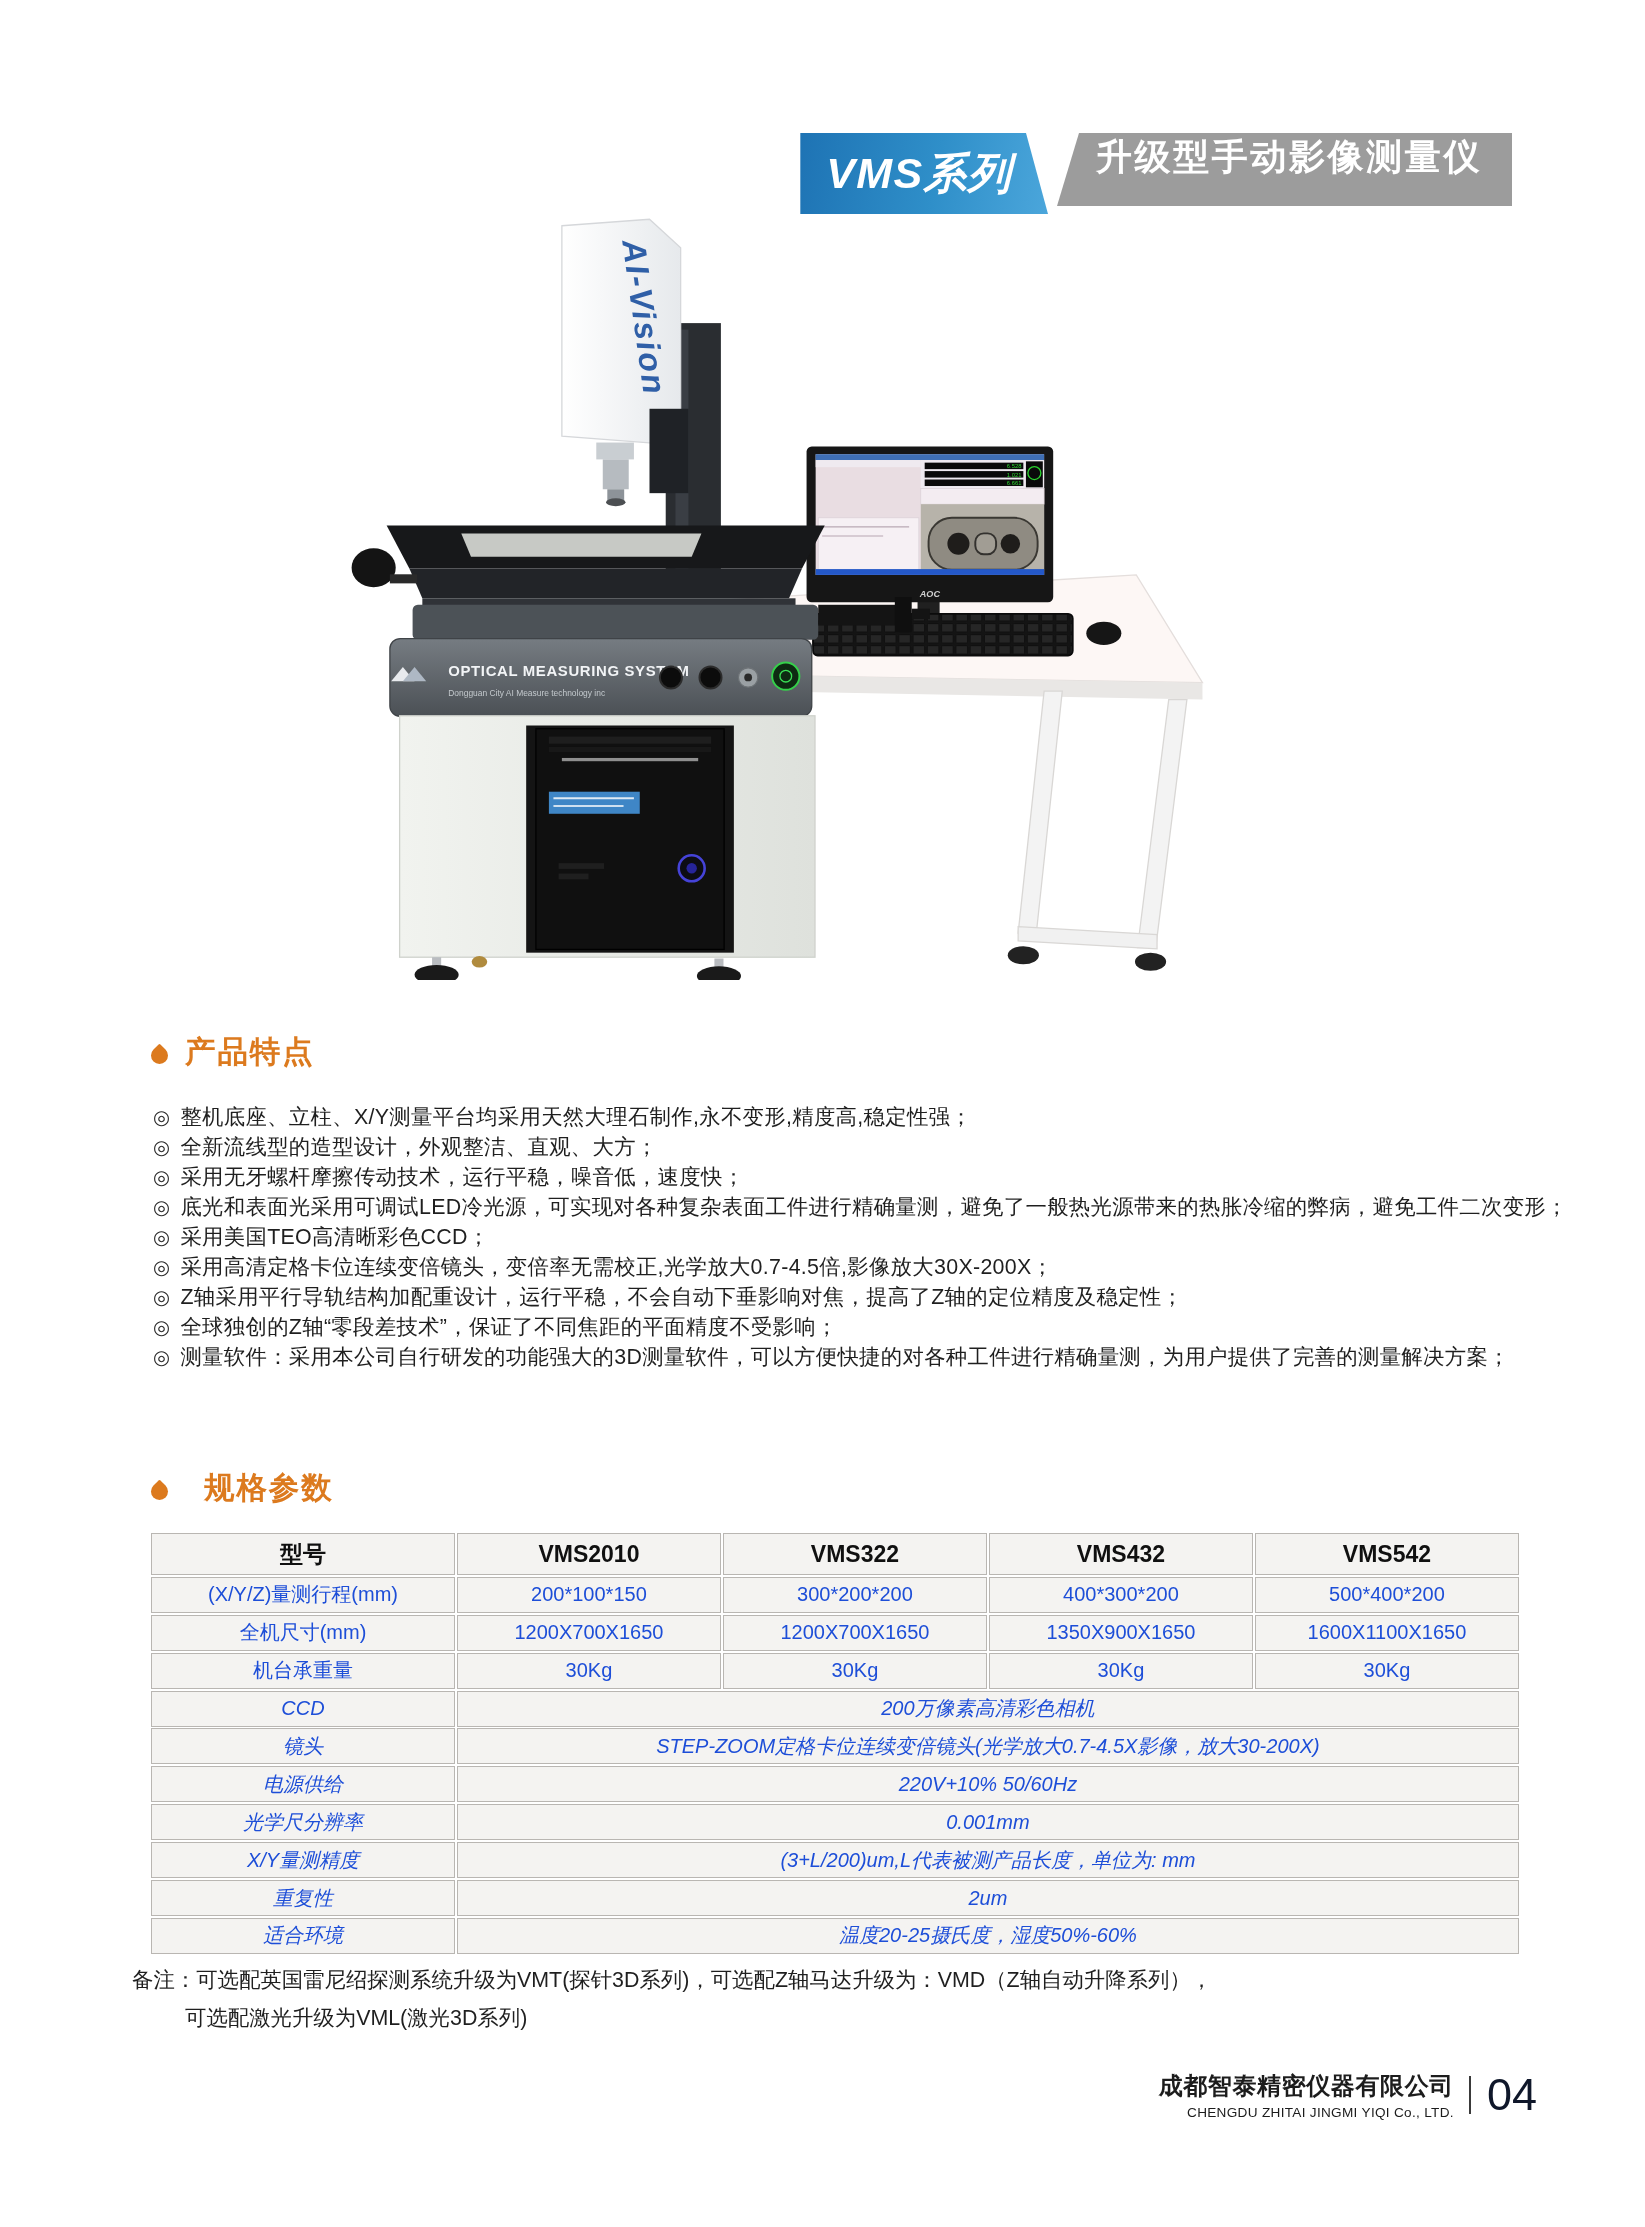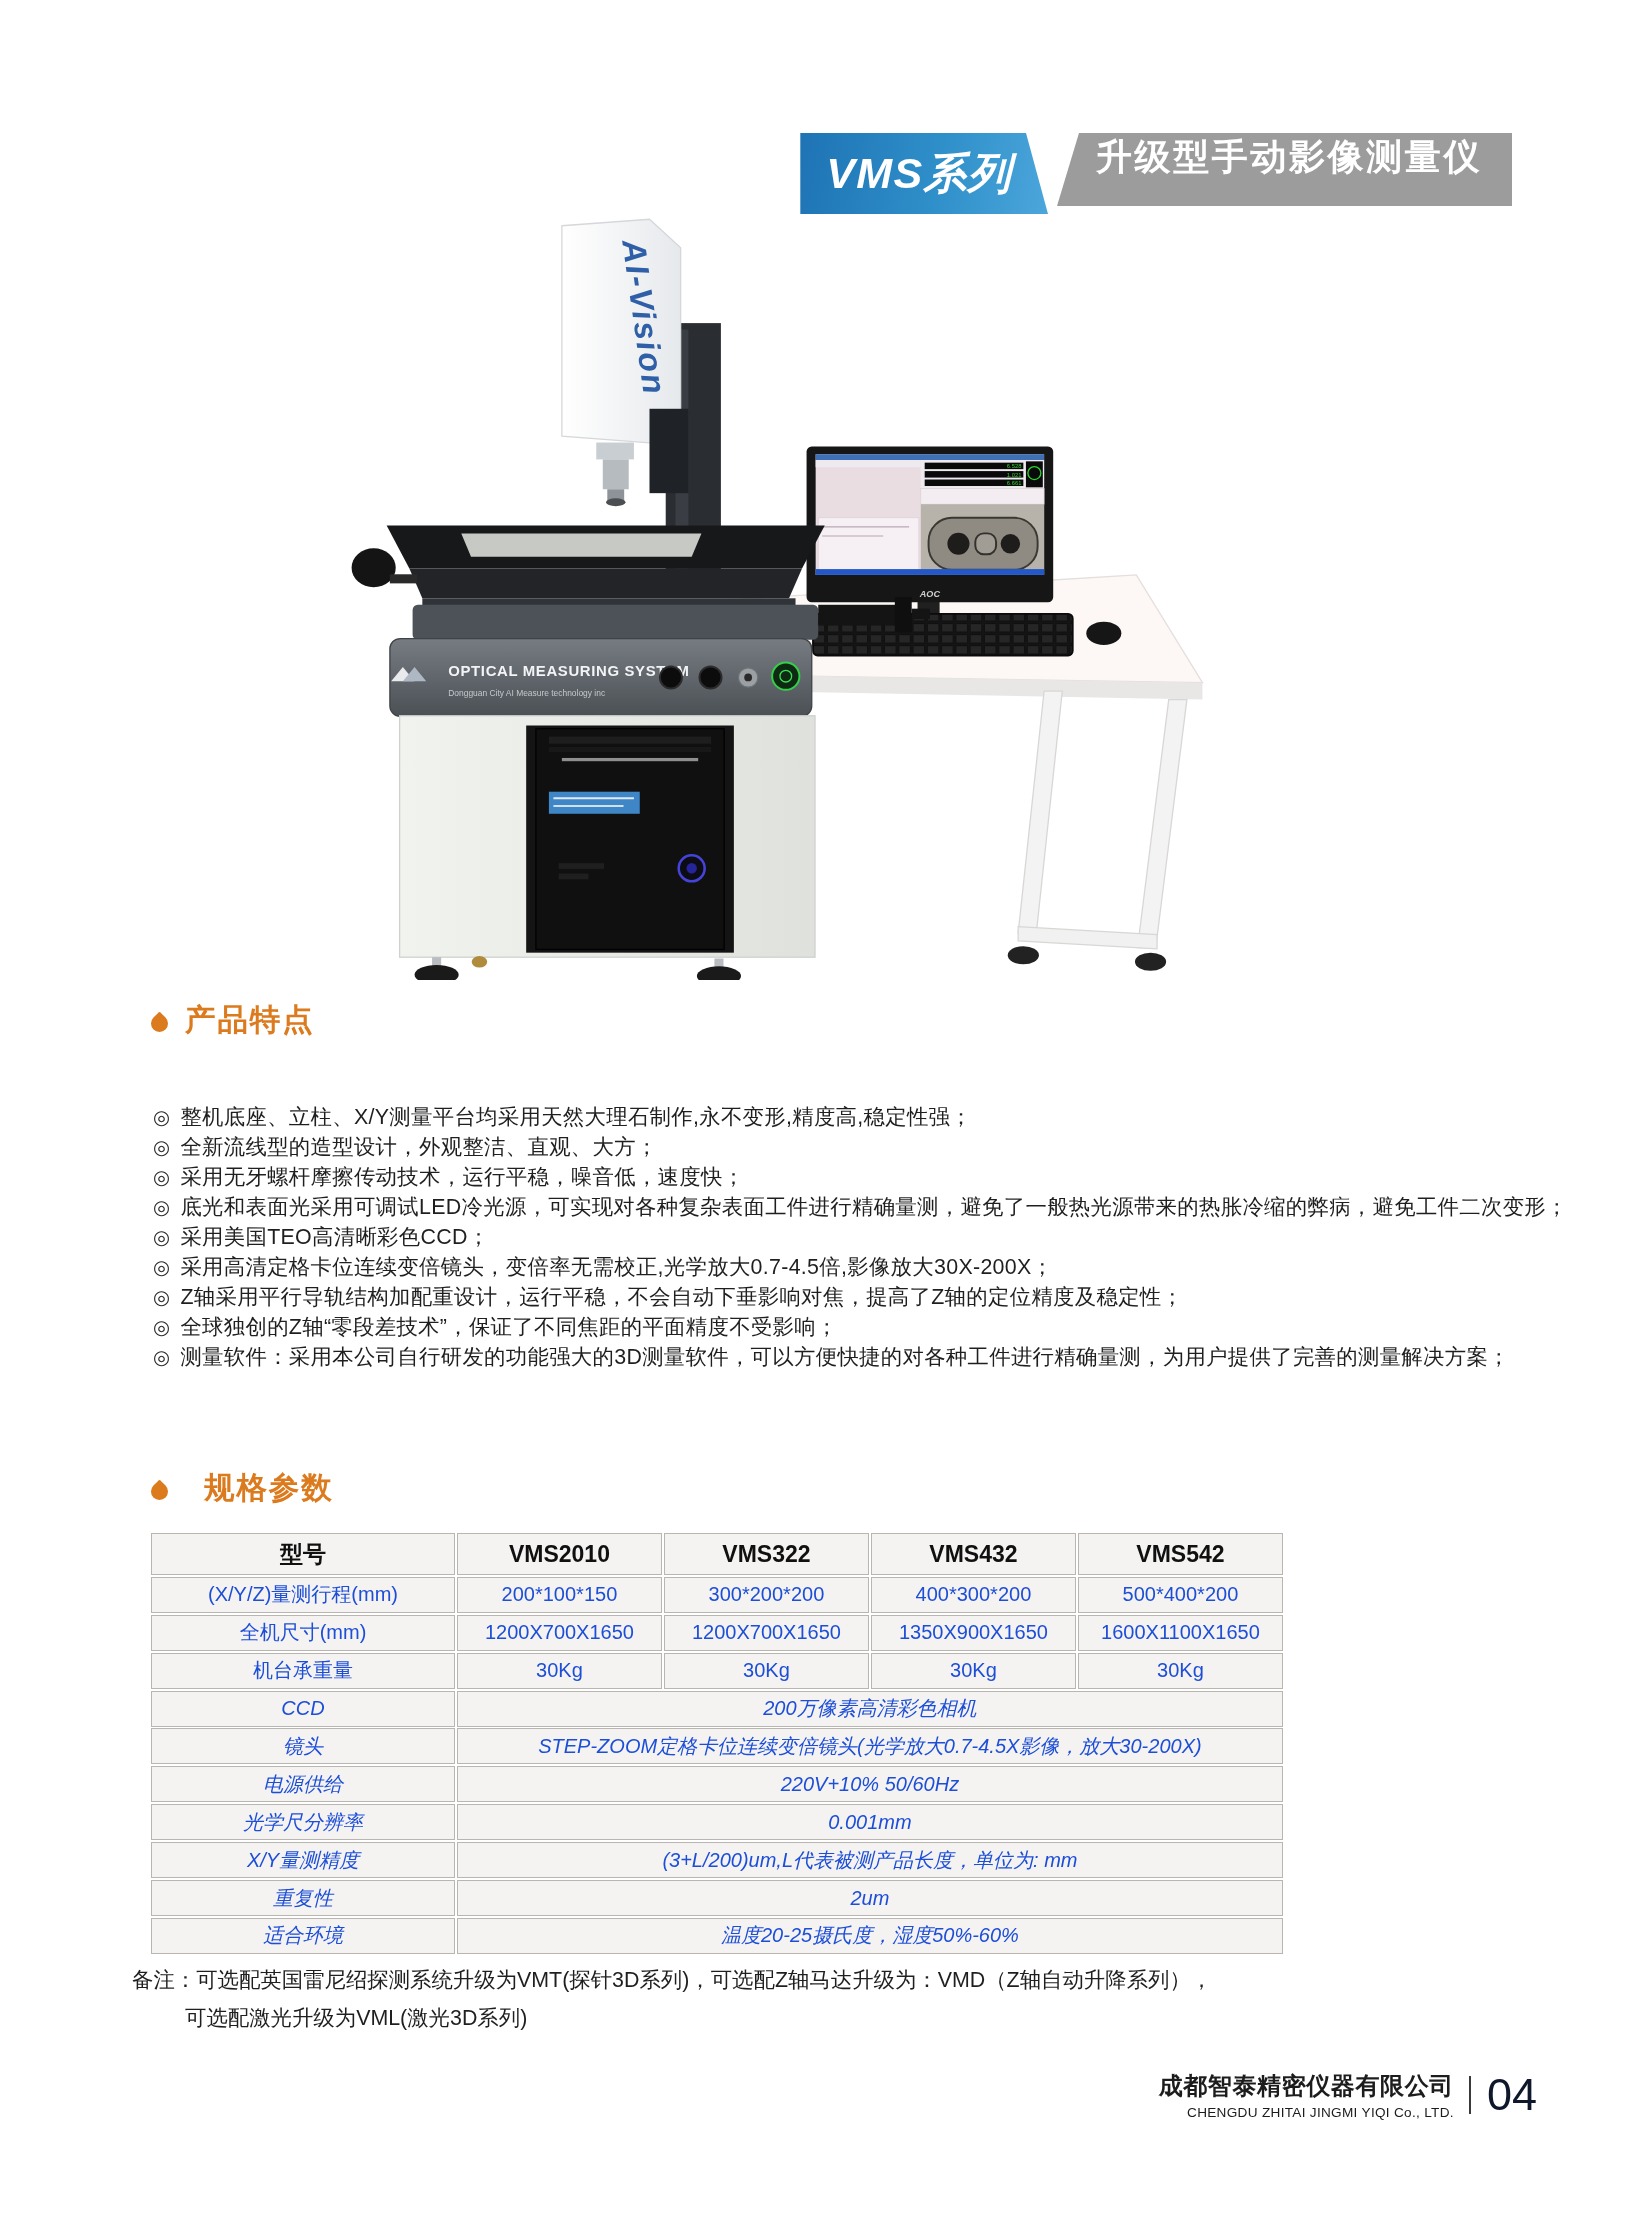--- a/index.html
+++ b/index.html
@@ -28,21 +28,21 @@
     width:17px;height:17px;background:#dc7a1e;margin-top:6.5px;
     border-radius:1.3px 50% 50% 50%;transform:rotate(45deg);flex:0 0 auto;
   }
   .sec-title{font-size:30.5px;font-weight:bold;color:#dc7a1e;letter-spacing:1.9px;}
   
   .features{position:absolute;left:153px;top:1102px;}
   .feat-line{display:flex;align-items:baseline;height:30px;white-space:nowrap;}
   .feat-marker{font-size:19.5px;color:#2a2a2a;margin-right:10.4px;flex:0 0 auto;}
   .feat-text{font-size:21.4px;color:#1f1f1f;letter-spacing:0.3px;}
   
-  .spec-table{position:absolute;left:151px;top:1533px;width:1132px;}
+  .spec-table{position:absolute;left:151px;top:1533px;width:1368px;}
   .srow{display:grid;grid-template-columns:304px repeat(4,1fr);gap:1.9px;margin-bottom:1.9px;}
   .srow.span2{grid-template-columns:304px 1fr;font-style:italic;}
   .scell{
     background:#f4f3f1;border:0.6px solid #b9b6b2;display:flex;align-items:center;justify-content:center;
     height:34px;font-size:20px;color:#1d4ed8;white-space:nowrap;
   }
   .srow.hdr .scell{height:40px;font-weight:bold;font-size:23px;color:#101010;}
   
   .notes{position:absolute;left:132px;top:1961px;font-size:21.4px;color:#1f1f1f;line-height:38px;}
   .notes .indent{padding-left:53px;}
@@ -193,21 +193,21 @@
     <g>
       <rect x="185" y="1145" width="14" height="22" fill="#b9bcc0"></rect>
       <ellipse cx="192" cy="1172" rx="34" ry="15" fill="#1a1a1a"></ellipse>
       <rect x="620" y="1147" width="14" height="22" fill="#b9bcc0"></rect>
       <ellipse cx="627" cy="1174" rx="34" ry="15" fill="#1a1a1a"></ellipse>
       <ellipse cx="258" cy="1152" rx="12" ry="9" fill="#b08b3e"></ellipse>
     </g>
   </g>
 </svg>
 
-<div class="sec-head" style="top:1000px;">
+<div class="sec-head" style="top:1032px;">
   <div class="drop"></div>
   <div class="sec-title">产品特点</div>
 </div>
 
 <div class="features">
   <div class="feat-line">
       <span class="feat-marker">◎</span>
       <span class="feat-text">整机底座、立柱、X/Y测量平台均采用天然大理石制作,永不变形,精度高,稳定性强；</span>
     </div>
   <div class="feat-line">

